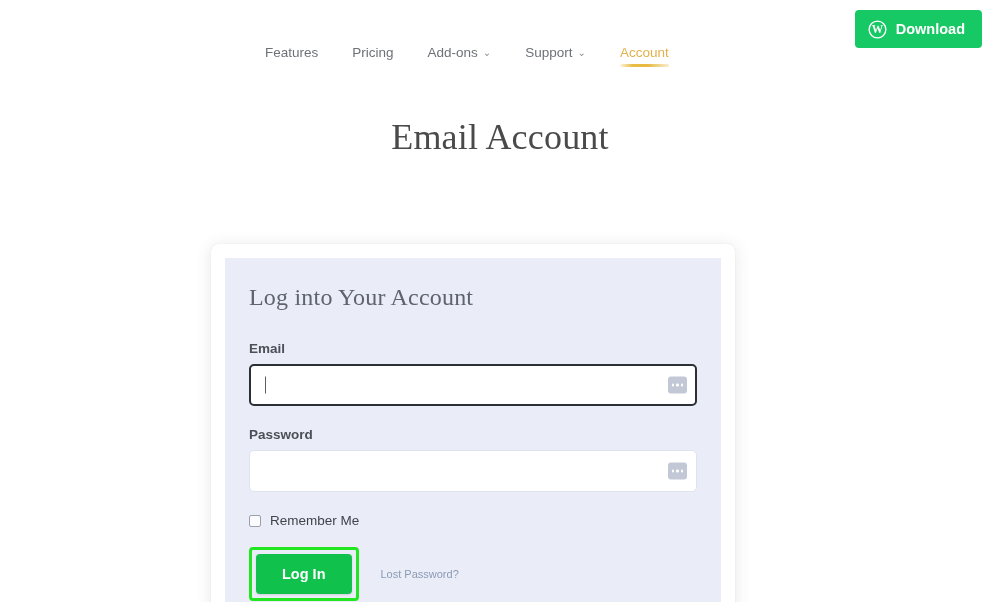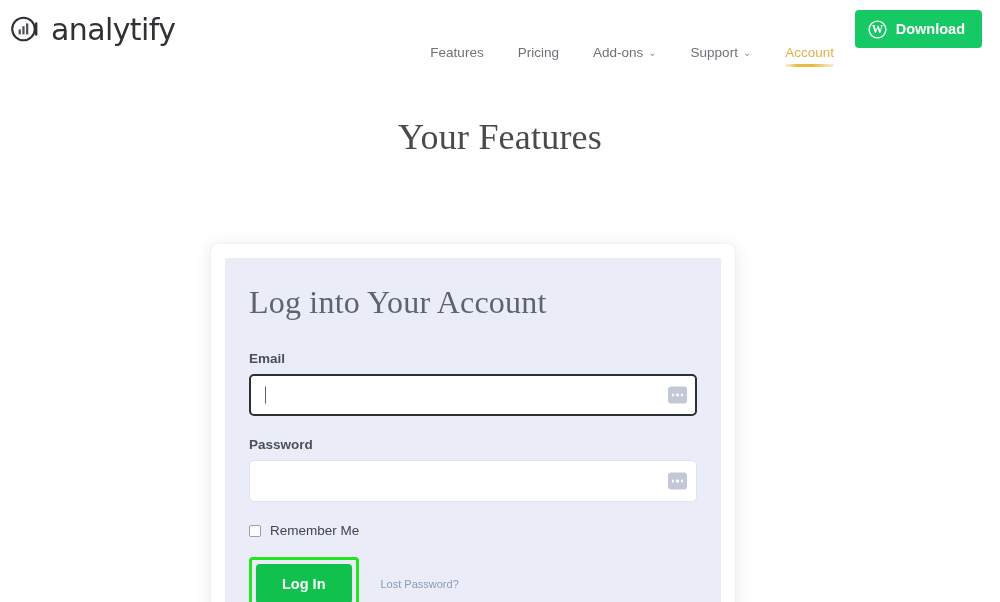--- a/index.html
+++ b/index.html
@@ -139,21 +139,21 @@
   }
 
   .login-panel {
     background: #eaedf7;
     padding: 26px 24px 40px 24px;
     min-height: 344px;
   }
 
   .panel-title {
     font-family: "Liberation Serif", serif;
-    font-size: 32px;
+    font-size: 24px;
     font-weight: 400;
     color: #5d6470;
     margin-bottom: 30px;
     letter-spacing: 0.2px;
   }
 
   .field-label {
     font-size: 13.5px;
     color: #4b5057;
     margin-bottom: 8px;
@@ -277,32 +277,20 @@
     color: #8a9bb5;
     text-decoration: none;
     cursor: pointer;
   }
 </style>
 </head>
 <body>
 
 <header class="site-header">
 
-  <a class="brand">
-    <span>
-      <svg class="brand-icon" viewBox="0 0 30 30" aria-hidden="true">
-        <circle cx="13.5" cy="15" r="11.3" fill="none" stroke="#2f3235" stroke-width="2.1"></circle>
-        <rect x="8.6" y="15.4" width="2.3" height="5.0" fill="#4f545a"></rect>
-        <rect x="12.3" y="12.2" width="2.3" height="8.2" fill="#4f545a"></rect>
-        <rect x="16.0" y="9.4" width="2.3" height="11.0" fill="#4f545a"></rect>
-        <rect x="25.0" y="8.2" width="2.4" height="13.6" rx="1.2" fill="#2f3235"></rect>
-      </svg>
-    </span>
-    <span class="brand-name">analytify</span>
-  </a>
 
   <nav class="main-nav">
     <div class="nav-item">
       <span>Features</span>
     </div>
     <div class="nav-item">
       <span>Pricing</span>
     </div>
     <div class="nav-item">
       <span>Add-ons</span>
@@ -323,21 +311,21 @@
       <svg class="wp-icon" viewBox="0 0 24 24" aria-hidden="true">
         <circle cx="12" cy="12" r="10.6" fill="none" stroke="#ffffff" stroke-width="1.7"></circle>
         <text x="12" y="17" text-anchor="middle" font-family="Liberation Serif, serif" font-size="14.5" font-weight="700" fill="#ffffff">W</text>
       </svg>
     </span>
     <span>Download</span>
   </button>
 
 </header>
 
-<h1 class="page-title">Your Features</h1>
+<h1 class="page-title">Email Account</h1>
 
 <div class="card-wrap">
   <div class="login-card">
     <div class="login-panel">
 
       <div class="panel-title">Log into Your Account</div>
 
       <label class="field-label">Email</label>
       <div class="input-row">
         <input class="text-input focused" type="text" value="" style="">

